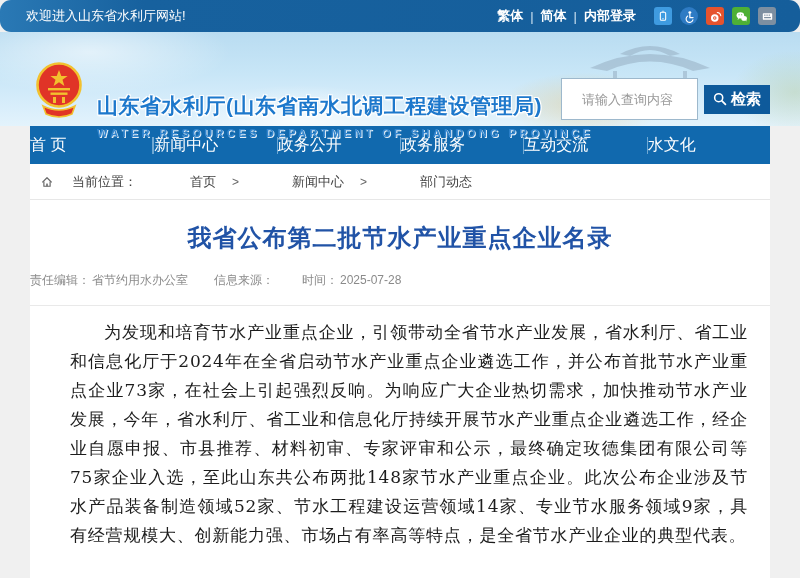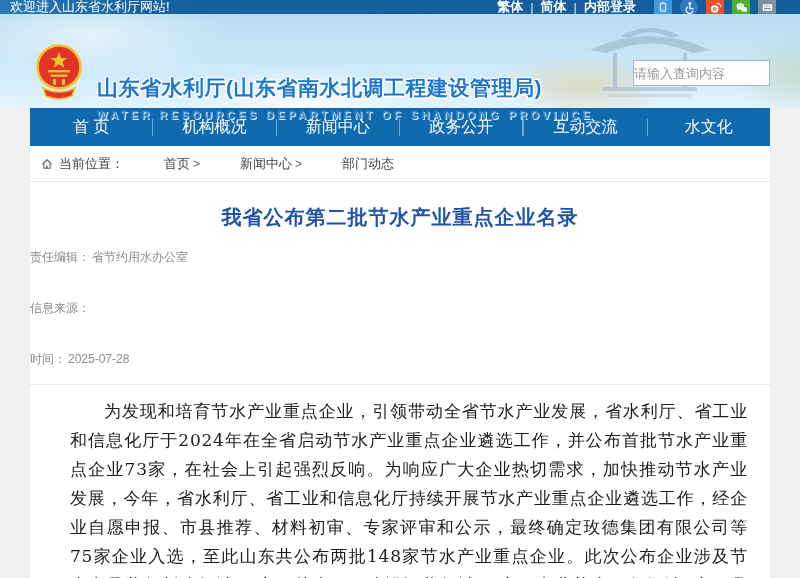--- a/index.html
+++ b/index.html
@@ -4,25 +4,25 @@
 <style>
   * { margin: 0; padding: 0; box-sizing: border-box; }
   html, body { width: 800px; height: 578px; overflow: hidden; }
   body {
     font-family: "Liberation Sans", "DejaVu Sans", sans-serif;
     background: #f0f0f0;
   }
 
   
   .top-bar {
-    height: 14px;
+    height: 32px;
     background: linear-gradient(90deg, #2a79b5 0%, #17619e 18%, #155e9b 100%);
     display: flex; align-items: center; justify-content: space-between;
-    padding: 0 24px 0 10px;
-    color: #fff; font-size: 13px;
+    padding: 0 24px 0 26px;
+    color: #fff; font-size: 13px; border-radius: 11px;
   }
   .top-right { display: flex; gap: 8px; }
   .top-links { display: flex; align-items: center; gap: 7px; margin-right: 10px; font-weight: bold; }
   .top-links .sep { color: #cfe3f2; font-weight: normal; }
   .tb-icon {
     width: 18px; height: 18px; border-radius: 3px;
     display: inline-flex; align-items: center; justify-content: center;
     cursor: pointer;
   }
   .tb-icon svg { display: block; }
@@ -56,77 +56,76 @@
     margin-top: 7px;
     font-size: 11px; font-weight: bold; color: #3386cf; letter-spacing: 3.4px;
     text-shadow: 1px 1px 0 rgba(255,255,255,0.9);
     white-space: nowrap;
   }
   .search-box {
     position: absolute; right: 30px; top: 46px;
     display: flex; align-items: center;
   }
   .search-input {
-    width: 137px; height: 26px;
+    width: 137px; height: 42px;
     border: 1px solid #9db8cc; background: #fff;
-    font-size: 13px; color: #333; padding: 0 0;
+    font-size: 13px; color: #333; padding: 0 20px;
     outline: none;
   }
   .search-input::placeholder { color: #999; }
   .search-btn {
     margin-left: 6px;
     width: 66px; height: 29px;
     background: #0e5a9b; color: #fff; border: none;
     font-size: 15px; font-weight: bold;
     display: flex; align-items: center; justify-content: center; gap: 4px;
     cursor: pointer;
   }
 
   
   .page-wrap { width: 740px; margin: 0 auto; }
 
   .nav {
     height: 38px; background: #1169ae;
     display: flex; align-items: center;
   }
   .nav-item {
-    flex: 1; text-align: center;
+    flex: 1; text-align: left;
     color: #fff; font-size: 16px; line-height: 38px;
     cursor: pointer; white-space: nowrap;
   }
   .nav-div { width: 1px; height: 17px; background: rgba(190,220,242,0.55); }
 
   .content {
     background: #fff; min-height: 418px;
     padding-bottom: 20px;
   }
 
   .breadcrumb {
-    display: flex; align-items: center; gap: 3px;
+    display: flex; align-items: center; gap: 16px;
     padding: 9px 12px 8px 10px;
     font-size: 13px; color: #444;
     border-bottom: 1px solid #e7e7e7;
   }
   .breadcrumb .crumb-link { color: #444; cursor: pointer; margin-left: 37px; }
   .breadcrumb .bc-sep { color: #666; font-size: 12px; }
   .home-icon { display: inline-flex; margin-right: 2px; }
 
   .article-title {
     margin-top: 22px;
     text-align: center;
-    font-size: 20px; font-weight: bold; color: #2153a6;
+    font-size: 24px; font-weight: bold; color: #2153a6;
     letter-spacing: 1px;
   }
   .meta-line {
     margin-top: 18px;
-    display: flex; gap: 34px;
+    display: flex; gap: 26px;
     font-size: 12px; color: #8a8a8a;
     padding-bottom: 16px;
     border-bottom: 1px solid #e9e9e9;
-    flex-direction: column;
   }
   .meta-item { white-space: nowrap; }
   .meta-item .meta-value { margin-left: 2px; }
 
   .article-body {
     padding: 12px 22px 0 40px;
     font-family: "DejaVu Serif", "Liberation Serif", serif;
     font-size: 17px; line-height: 29px; color: #1c1c1c;
     text-align: justify; letter-spacing: 0.8px;
   }
@@ -208,34 +207,41 @@
       <rect x="27" y="35" width="3" height="6" fill="#f2c12e"></rect>
       <path d="M8 44 Q24 52 40 44 L37 52 Q24 58 11 52 Z" fill="#e03427" stroke="#f2c12e" stroke-width="1.6"></path>
     </svg>
     <div>
       <div class="site-title">山东省水利厅(山东省南水北调工程建设管理局)</div>
       <div class="site-subtitle">WATER RESOURCES DEPARTMENT OF SHANDONG PROVINCE</div>
     </div>
   </div>
   <div class="search-box">
     <input class="search-input" type="text" placeholder="请输入查询内容" style="">
+    <button class="search-btn">
+      <svg width="14" height="14" viewBox="0 0 16 16">
+          <circle cx="6.5" cy="6.5" r="4.6" fill="none" stroke="#fff" stroke-width="1.8"></circle>
+          <line x1="10.2" y1="10.2" x2="14.2" y2="14.2" stroke="#fff" stroke-width="2" stroke-linecap="round"></line>
+        </svg>
+      <span>检索</span>
+    </button>
   </div>
 </div>
 
 <div class="page-wrap">
 
   <div class="nav">
     <div class="nav-item">首 页</div>
     <div class="nav-div"></div>
-    <div class="nav-item">机构概况</div>
     <div class="nav-div"></div>
     <div class="nav-item">新闻中心</div>
     <div class="nav-div"></div>
     <div class="nav-item">政务公开</div>
     <div class="nav-div"></div>
+    <div class="nav-item">政务服务</div>
     <div class="nav-div"></div>
     <div class="nav-item">互动交流</div>
     <div class="nav-div"></div>
     <div class="nav-item">水文化</div>
   </div>
 
   <div class="content">
 
     <div class="breadcrumb">
       <span class="home-icon">

